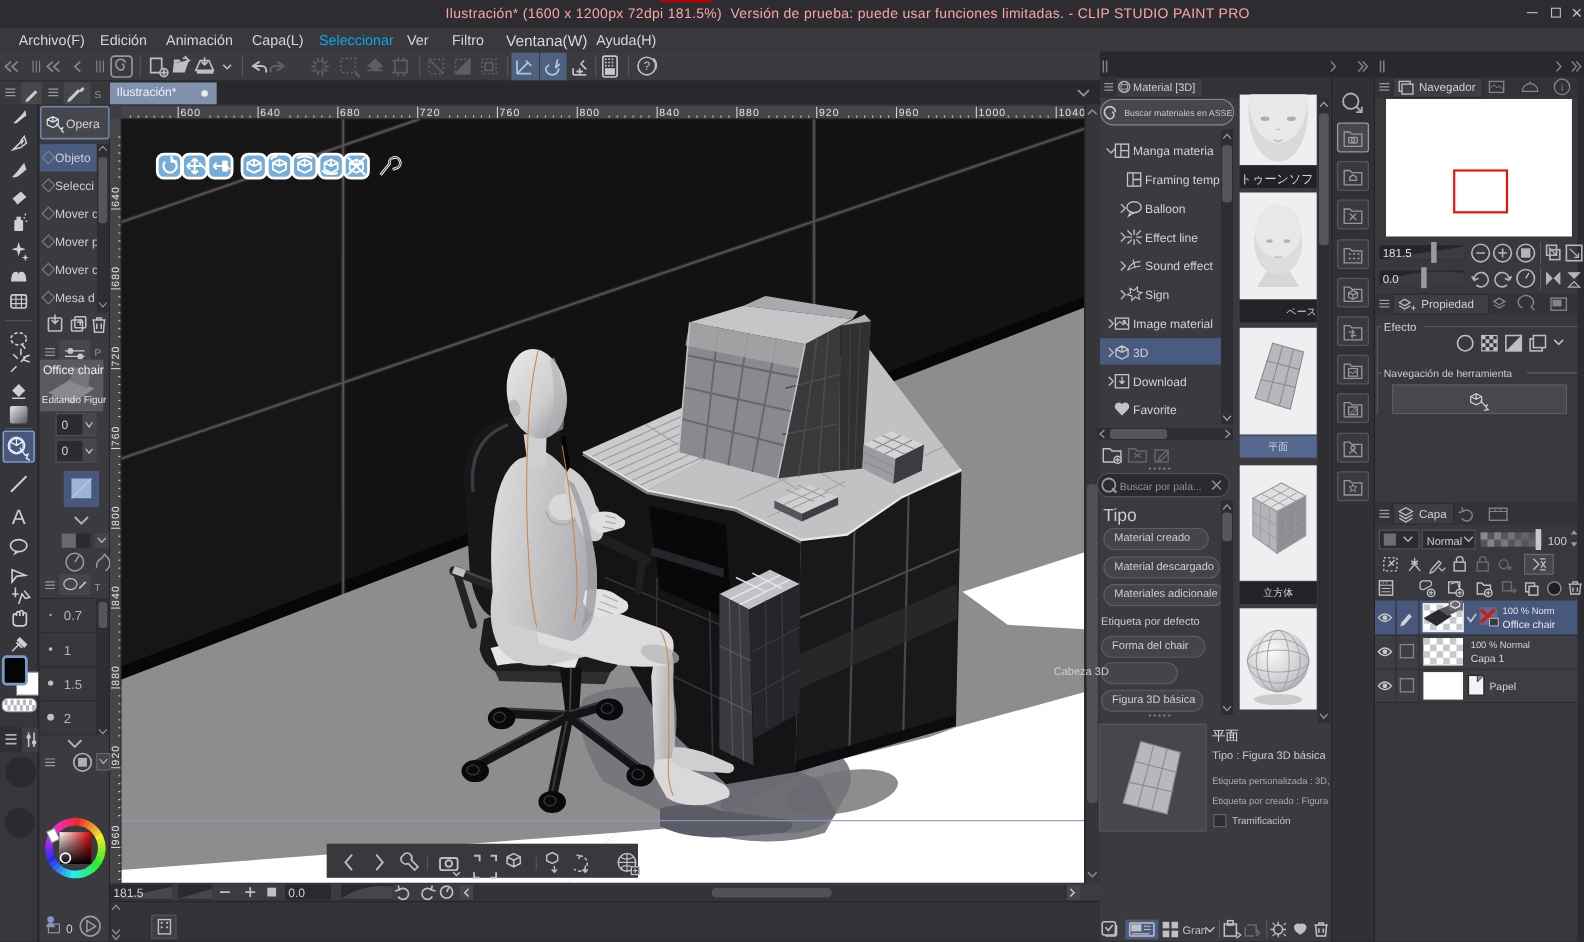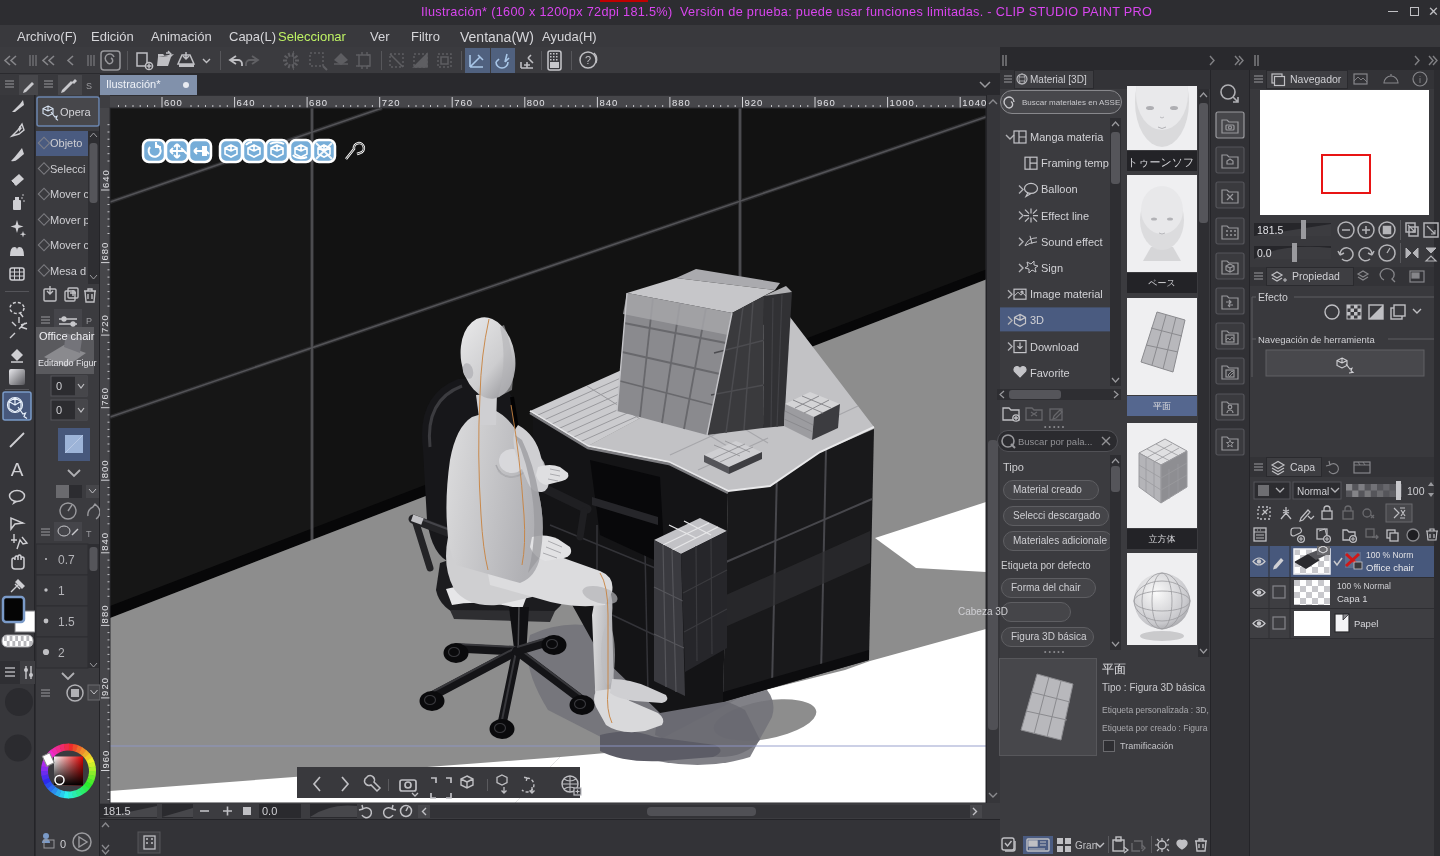--- a/index.html
+++ b/index.html
@@ -3,30 +3,30 @@
 <style>
 *{margin:0;padding:0;box-sizing:border-box}
 html,body{width:1440px;height:856px;overflow:hidden;background:#2c2c30;font-family:"Liberation Sans",sans-serif}
 .abs{position:absolute}
 body{position:relative}
 .txt{color:#c8c8cc;white-space:nowrap}
 </style></head><body>
 
 <div class="abs" style="left:0;top:0;width:1440px;height:25px;background:#2d2d31"></div>
 <div class="abs" style="left:600px;top:0;width:48px;height:2px;background:#c00000"></div>
-<div class="abs txt" style="left:421px;top:5px;font-size:12.7px;letter-spacing:0.3px;color:#d946ef">Ilustración* (1600 x 1200px 72dpi 181.5%)&nbsp; Versión de prueba: puede usar funciones limitadas. - CLIP STUDIO PAINT PRO</div>
+<div class="abs txt" style="left:405px;top:5px;font-size:12.7px;letter-spacing:0.3px;color:#fca5a5">Ilustración* (1600 x 1200px 72dpi 181.5%)&nbsp; Versión de prueba: puede usar funciones limitadas. - CLIP STUDIO PAINT PRO</div>
 <div class="abs" style="left:1388px;top:11px;width:10px;height:1px;background:#c0c0c4"></div>
 <div class="abs" style="left:1410px;top:7px;width:9px;height:9px;border:1px solid #c0c0c4"></div>
 <div class="abs txt" style="left:1428px;top:4px;font-size:13px;color:#c0c0c4">✕</div>
 <div class="abs" style="left:0;top:25px;width:1440px;height:22px;background:#39393d"></div>
 <div class="abs txt" style="left:17px;top:29px;font-size:13px;color:#d6d6da">Archivo(F)</div>
 <div class="abs txt" style="left:91px;top:29px;font-size:13px;color:#d6d6da">Edición</div>
 <div class="abs txt" style="left:151px;top:29px;font-size:13px;color:#d6d6da">Animación</div>
 <div class="abs txt" style="left:229px;top:29px;font-size:13px;color:#d6d6da">Capa(L)</div>
-<div class="abs txt" style="left:278px;top:29px;font-size:13px;color:#bef264">Seleccionar</div>
+<div class="abs txt" style="left:290px;top:29px;font-size:13px;color:#0ea5e9">Seleccionar</div>
 <div class="abs txt" style="left:370px;top:29px;font-size:13px;color:#d6d6da">Ver</div>
 <div class="abs txt" style="left:411px;top:29px;font-size:13px;color:#d6d6da">Filtro</div>
 <div class="abs txt" style="left:460px;top:29px;font-size:14px;color:#d6d6da">Ventana(W)</div>
 <div class="abs txt" style="left:542px;top:29px;font-size:13px;color:#d6d6da">Ayuda(H)</div>
 <div class="abs" style="left:0;top:47px;width:1000px;height:27px;background:#3b3b3f;border-bottom:1px solid #2a2a2e"></div>
 <div class="abs" style="left:1000px;top:47px;width:440px;height:27px;background:#29292d"></div>
 <svg class="abs" style="left:0;top:47px" width="1000" height="27" viewBox="0 0 1000 27">
 <g stroke="#86868a" stroke-width="1.6" fill="none">
 <path d="M10 9 l-5 4.5 5 4.5 M16 9 l-5 4.5 5 4.5"></path>
 <path d="M30 8 v11 M33 8 v11 M36 8 v11" stroke-width="1"></path>
@@ -974,25 +974,25 @@
     </g>
 </svg>
 <div class="abs txt" style="left:1044px;top:423px;font-size:7px;color:#8a8a8e;letter-spacing:2px">•••••</div>
 <div class="abs" style="left:997px;top:430px;width:121px;height:22px;background:#2b2b2f;border-radius:11px;border:1px solid #515156"></div>
 <svg class="abs" style="left:997px;top:430px" width="121" height="22">
 <circle cx="11" cy="11" r="6" fill="none" stroke="#98989c" stroke-width="1.6"></circle>
     <path d="M14 14 l4 4" stroke="#98989c" stroke-width="2"></path>
 <text x="21" y="15" font-size="9.5" fill="#929296" font-family="Liberation Sans">Buscar por pala...</text>
 <path d="M105 7 l8 8 m0 -8 l-8 8" stroke="#929296" stroke-width="1.4"></path>
 </svg>
-<div class="abs txt" style="left:1003px;top:461px;font-size:11px;color:#cccccf">Tipo</div>
+<div class="abs txt" style="left:1003px;top:461px;font-size:16px;color:#cccccf">Tipo</div>
 <div class="abs" style="left:1003px;top:480px;width:96px;height:20px;background:#454549;border:1px solid #5e5e62;border-radius:10px"></div>
 <div class="abs txt" style="left:1013px;top:484px;font-size:10px;color:#cfcfd3">Material creado</div>
 <div class="abs" style="left:1003px;top:506px;width:106px;height:20px;background:#454549;border:1px solid #5e5e62;border-radius:10px"></div>
-<div class="abs txt" style="left:1013px;top:510px;font-size:10px;color:#cfcfd3">Selecci descargado</div>
+<div class="abs txt" style="left:1013px;top:510px;font-size:10px;color:#cfcfd3">Material descargado</div>
 <div class="abs" style="left:1003px;top:531px;width:110px;height:20px;background:#454549;border:1px solid #5e5e62;border-radius:10px"></div>
 <div class="abs txt" style="left:1013px;top:535px;font-size:10px;color:#cfcfd3">Materiales adicionale</div>
 <div class="abs" style="left:1001px;top:578px;width:95px;height:20px;background:#454549;border:1px solid #5e5e62;border-radius:10px"></div>
 <div class="abs txt" style="left:1011px;top:582px;font-size:10px;color:#cfcfd3">Forma del chair</div>
 <div class="abs" style="left:1001px;top:602px;width:70px;height:20px;background:#454549;border:1px solid #5e5e62;border-radius:10px"></div>
 <div class="abs txt" style="left:958px;top:606px;font-size:10px;color:#cfcfd3">Cabeza 3D</div>
 <div class="abs" style="left:1001px;top:627px;width:93px;height:20px;background:#454549;border:1px solid #5e5e62;border-radius:10px"></div>
 <div class="abs txt" style="left:1011px;top:631px;font-size:10px;color:#cfcfd3">Figura 3D básica</div>
 <div class="abs txt" style="left:1001px;top:560px;font-size:10px;color:#cccccf">Etiqueta por defecto</div>
 <div class="abs" style="left:1110px;top:455px;width:11px;height:195px;background:#2e2e32"></div>
@@ -1001,21 +1001,21 @@
     <path d="M2 8 l3.5 -4 3.5 4" stroke="#9a9a9e" stroke-width="1.2" fill="none"></path>
     <path d="M2 187 l3.5 4 3.5 -4" stroke="#9a9a9e" stroke-width="1.2" fill="none"></path>
   </svg>
 <div class="abs txt" style="left:1044px;top:648px;font-size:7px;color:#8a8a8e;letter-spacing:2px">•••••</div>
 <div class="abs" style="left:1122px;top:89px;width:88px;height:568px;background:#3b3b3f"></div>
 <div class="abs" style="left:1127px;top:86px;width:70px;height:64px;background:#efeff1"></div>
 <div class="abs" style="left:1127px;top:151px;width:70px;height:20px;background:#232327"></div>
 <div class="abs txt" style="left:1127px;top:155px;width:70px;font-size:11px;color:#d6d6da;text-align:left">トゥーンソフト</div>
 <div class="abs" style="left:1127px;top:175px;width:70px;height:97px;background:#efeff1"></div>
 <div class="abs" style="left:1127px;top:273px;width:70px;height:20px;background:#232327"></div>
-<div class="abs txt" style="left:1127px;top:277px;width:70px;font-size:9px;color:#d6d6da;text-align:center">ベース</div>
+<div class="abs txt" style="left:1127px;top:277px;width:70px;font-size:9px;color:#d6d6da;text-align:right">ベース</div>
 <div class="abs" style="left:1127px;top:298px;width:70px;height:97px;background:#efeff1"></div>
 <div class="abs" style="left:1127px;top:396px;width:70px;height:20px;background:#55678f"></div>
 <div class="abs txt" style="left:1127px;top:400px;width:70px;font-size:9px;color:#d6d6da;text-align:center">平面</div>
 <div class="abs" style="left:1127px;top:423px;width:70px;height:105px;background:#efeff1"></div>
 <div class="abs" style="left:1127px;top:529px;width:70px;height:20px;background:#232327"></div>
 <div class="abs txt" style="left:1127px;top:533px;width:70px;font-size:9px;color:#d6d6da;text-align:center">立方体</div>
 <div class="abs" style="left:1127px;top:553px;width:70px;height:92px;background:#efeff1"></div>
 <svg class="abs" style="left:1127px;top:86px" width="70" height="560" viewBox="0 0 70 560">
 <defs>
       <radialGradient id="sph" cx="0.4" cy="0.35" r="0.8">

